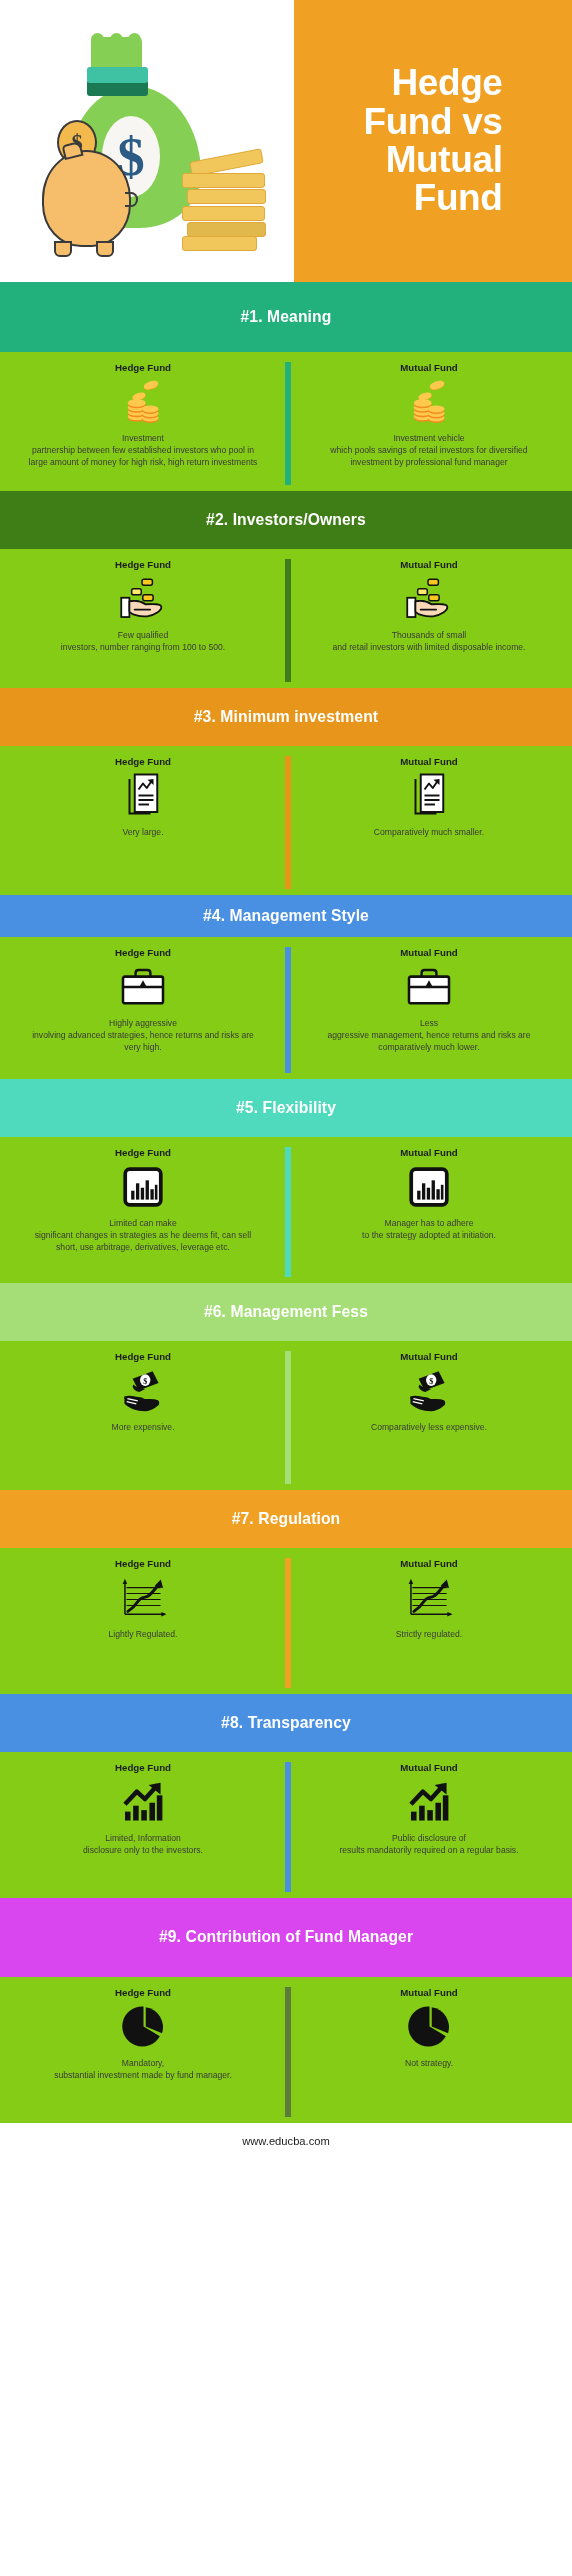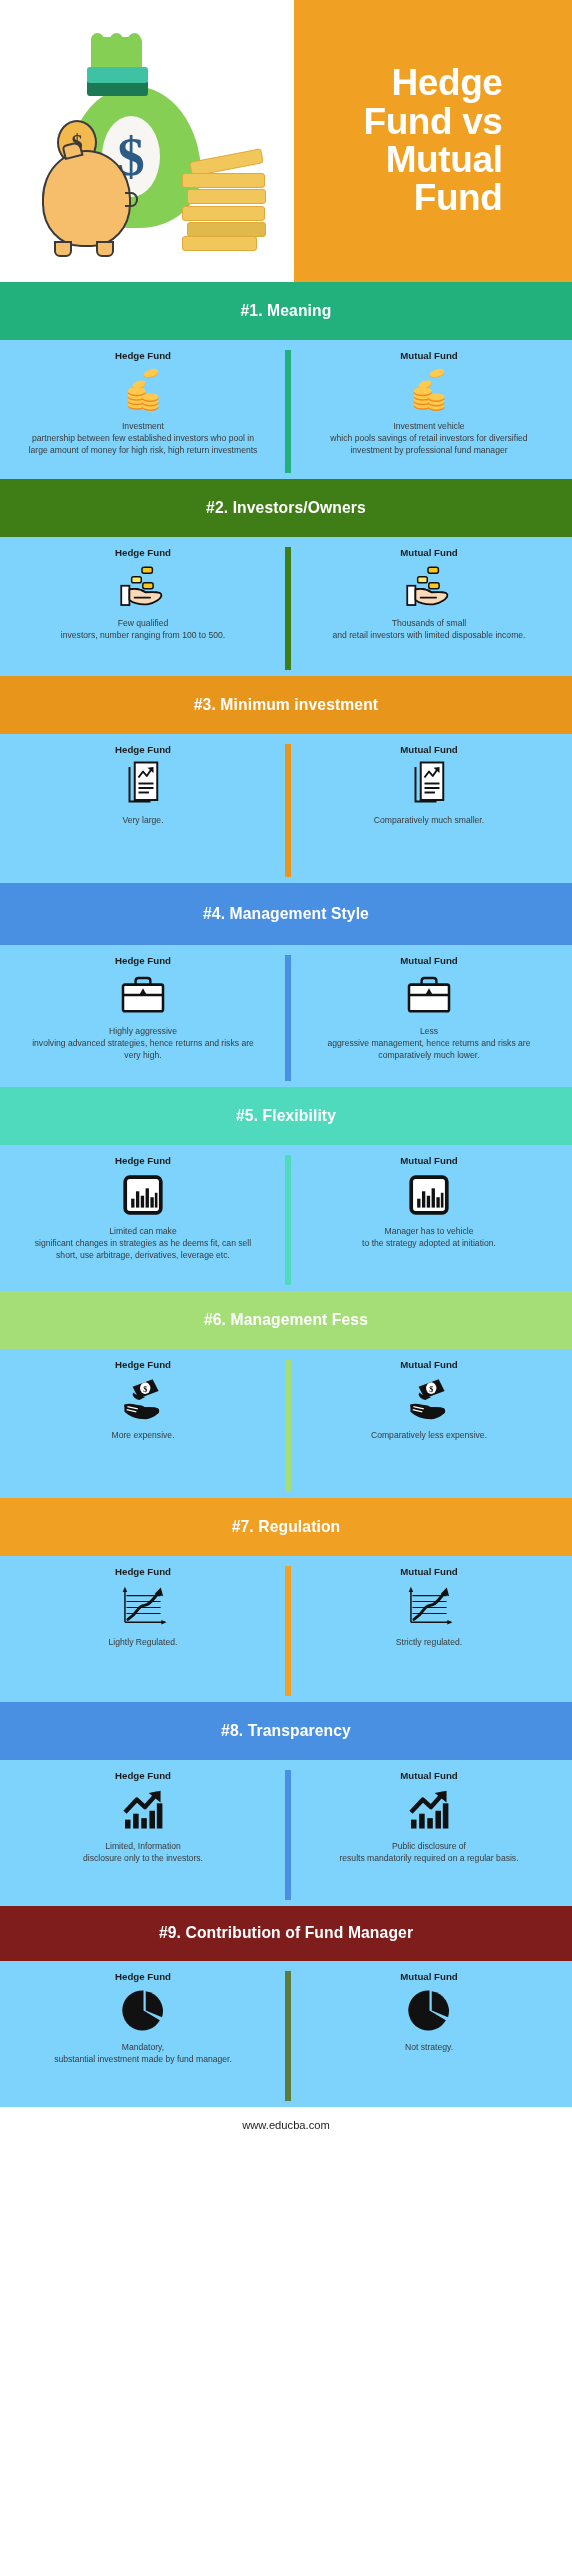--- a/index.html
+++ b/index.html
@@ -107,21 +107,21 @@
     font-weight: bold;
     font-size: 15.7px;
     line-height: 1.18;
     letter-spacing: 0.1px;
   }
 
   
   .compare {
     width: 572px;
     position: relative;
-    background: #7dd3fc;
+    background: #84cc16;
     display: flex;
   }
   .divider {
     position: absolute;
     left: 285px;
     width: 6px;
     top: 10.4px;
     bottom: 6px;
   }
   .col {
@@ -204,21 +204,21 @@
       <div class="header-title">
         <div>Hedge</div>
         <div>Fund vs</div>
         <div>Mutual</div>
         <div>Fund</div>
       </div>
     </div>
   </div>
 
   <div id="sections-root">
-      <div class="band" style="background: rgb(34, 176, 125); height: 58px;">
+      <div class="band" style="background: rgb(34, 176, 125); height: 70px;">
         <div class="band-title">#1. Meaning</div>
       </div>
       <div class="compare" style="min-height: 139px;">
         <div class="col">
           <div class="col-title">Hedge Fund</div>
           <div class="col-icon">
             <svg class="ic" width="39" height="45" viewBox="0 0 52 60">
     <ellipse cx="36" cy="9" rx="10" ry="5" fill="#F6A623" transform="rotate(-18 36 9)"></ellipse>
     <ellipse cx="36" cy="8" rx="10" ry="5" fill="#FFC94D" transform="rotate(-18 36 8)"></ellipse>
     <ellipse cx="20" cy="24" rx="9" ry="4.6" fill="#F6A623" transform="rotate(-16 20 24)"></ellipse>
@@ -358,21 +358,21 @@
     <line x1="18" y1="30" x2="38" y2="30" stroke="#111" stroke-width="2.6"></line>
     <line x1="18" y1="36" x2="38" y2="36" stroke="#111" stroke-width="2.6"></line>
     <line x1="18" y1="42" x2="32" y2="42" stroke="#111" stroke-width="2.6"></line>
   </svg>
           </div>
           <div class="col-text">
             <div>Comparatively much smaller.</div>
           </div>
         </div>
       </div>
-      <div class="band" style="background: rgb(74, 144, 226); height: 62px;">
+      <div class="band" style="background: rgb(74, 144, 226); height: 42px;">
         <div class="band-title">#4. Management Style</div>
       </div>
       <div class="compare" style="min-height: 142px;">
         <div class="col">
           <div class="col-title">Hedge Fund</div>
           <div class="col-icon">
             <svg class="ic" width="46" height="40" viewBox="0 0 62 54">
     <path d="M21 13 L21 8 C21 5 23 4 25 4 L37 4 C39 4 41 5 41 8 L41 13" fill="none" stroke="#111" stroke-width="3.2"></path>
     <rect x="4" y="13" width="54" height="36" rx="2.5" fill="#fff" stroke="#111" stroke-width="3.4"></rect>
     <line x1="4" y1="27" x2="58" y2="27" stroke="#111" stroke-width="3.2"></line>
@@ -431,21 +431,21 @@
     <rect x="3" y="3" width="48" height="48" rx="6" fill="#fff" stroke="#111" stroke-width="5"></rect>
     <rect x="11" y="32" width="4.5" height="12" fill="#111"></rect>
     <rect x="17.5" y="22" width="4.5" height="22" fill="#111"></rect>
     <rect x="24" y="28" width="4.5" height="16" fill="#111"></rect>
     <rect x="30.5" y="18" width="4.5" height="26" fill="#111"></rect>
     <rect x="37" y="30" width="4.5" height="14" fill="#111"></rect>
     <rect x="43" y="24" width="3.5" height="20" fill="#111"></rect>
   </svg>
           </div>
           <div class="col-text">
-            <div>Manager has to vehicle</div>
+            <div>Manager has to adhere</div>
             <div>to the strategy adopted at initiation.</div>
           </div>
         </div>
       </div>
       <div class="band" style="background: rgb(165, 222, 118); height: 58px;">
         <div class="band-title">#6. Management Fess</div>
       </div>
       <div class="compare" style="min-height: 149px;">
         <div class="col">
           <div class="col-title">Hedge Fund</div>
@@ -566,21 +566,21 @@
     <path d="M4 30 L20 13 L31 23 L48 4" fill="none" stroke="#111" stroke-width="6" stroke-linejoin="round"></path>
     <polygon points="52,1 52,17 36,4" fill="#111"></polygon>
   </svg>
           </div>
           <div class="col-text">
             <div>Public disclosure of</div>
             <div>results mandatorily required on a regular basis.</div>
           </div>
         </div>
       </div>
-      <div class="band" style="background: #7f1d1d; height: 55px;">
+      <div class="band" style="background: #d946ef; height: 79px;">
         <div class="band-title">#9. Contribution of Fund Manager</div>
       </div>
       <div class="compare" style="min-height: 146px;">
         <div class="col">
           <div class="col-title">Hedge Fund</div>
           <div class="col-icon">
             <svg class="ic" width="43" height="43" viewBox="0 0 58 58">
     <path d="M29 29 L29 2 A27 27 0 1 0 51 42 Z" fill="#111"></path>
     <path d="M32 3 A27 27 0 0 1 54 38 L32 29 Z" fill="#111"></path>
   </svg>

